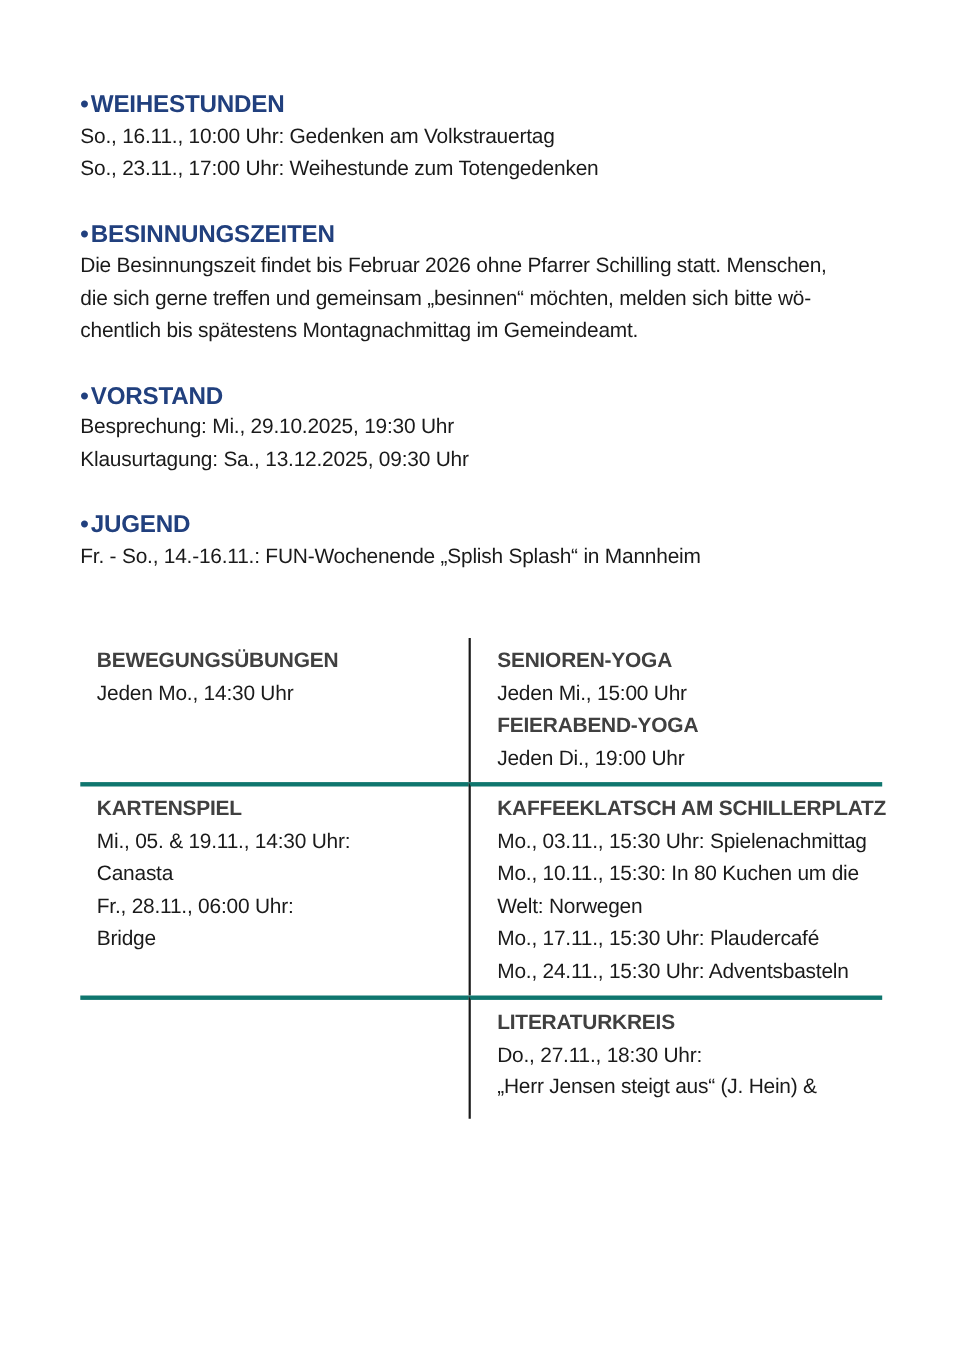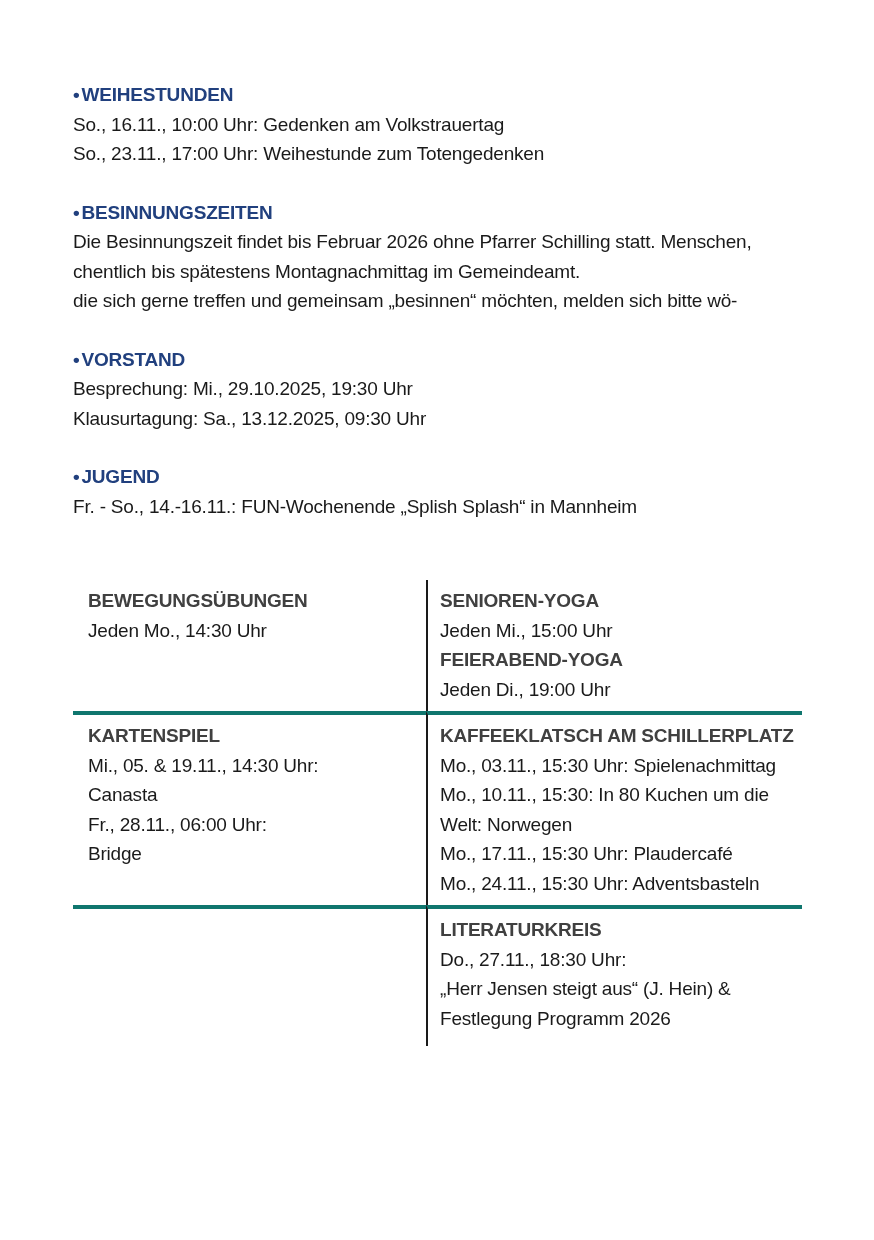--- a/index.html
+++ b/index.html
@@ -18,21 +18,21 @@
     padding: 80px 60px 0 73px;
     font-family: "Liberation Sans", "DejaVu Sans", sans-serif;
     font-size: 19px;
     letter-spacing: -0.2px;
     line-height: 29.5px;
     color: #1a1a1a;
   }
   .section { margin: 0 0 29px 0; }
   .sec-title {
     font-weight: bold;
-    font-size: 19px;
+    font-size: 22px;
     color: #21407e;
     white-space: nowrap;
   }
   .bullet { margin-right: 2px; }
   .line {
     margin: 0;
     white-space: nowrap;
   }
   .events-table {
     margin-top: 59px;
@@ -44,21 +44,21 @@
   }
   .t-row.bordered > .t-cell {
     border-top: 4px solid #0f766e;
   }
   .t-cell {
     box-sizing: border-box;
     padding: 6px 0 7px 15px;
   }
   .t-cell.right-col {
     border-left: 2px solid #1a1a1a;
-    padding-left: 12px;
+    padding-left: 24px;
   }
   .t-row.last .t-cell { padding-bottom: 13px; }
   .cell-heading {
     font-weight: bold;
     color: #404040;
     white-space: nowrap;
   }
 </style>
 </head>
 <body>
@@ -67,22 +67,22 @@
 
   <div class="section">
     <div class="sec-title"><span class="bullet">•</span><span>WEIHESTUNDEN</span></div>
     <div class="line">So., 16.11., 10:00 Uhr: Gedenken am Volkstrauertag</div>
     <div class="line">So., 23.11., 17:00 Uhr: Weihestunde zum Totengedenken</div>
   </div>
 
   <div class="section">
     <div class="sec-title"><span class="bullet">•</span><span>BESINNUNGSZEITEN</span></div>
     <div class="line">Die Besinnungszeit findet bis Februar 2026 ohne Pfarrer Schilling statt. Menschen,</div>
+    <div class="line">die sich gerne treffen und gemeinsam „besinnen“ möchten, melden sich bitte wö-</div>
     <div class="line">chentlich bis spätestens Montagnachmittag im Gemeindeamt.</div>
-    <div class="line">die sich gerne treffen und gemeinsam „besinnen“ möchten, melden sich bitte wö-</div>
   </div>
 
   <div class="section">
     <div class="sec-title"><span class="bullet">•</span><span>VORSTAND</span></div>
     <div class="line">Besprechung: Mi., 29.10.2025, 19:30 Uhr</div>
     <div class="line">Klausurtagung: Sa., 13.12.2025, 09:30 Uhr</div>
   </div>
 
   <div class="section">
     <div class="sec-title"><span class="bullet">•</span><span>JUGEND</span></div>
@@ -121,18 +121,17 @@
         <div class="line">Mo., 24.11., 15:30 Uhr: Adventsbasteln</div>
       </div>
     </div>
 
     <div class="t-row bordered last">
       <div class="t-cell left-col"></div>
       <div class="t-cell right-col">
         <div class="cell-heading">LITERATURKREIS</div>
         <div class="line">Do., 27.11., 18:30 Uhr:</div>
         <div class="line">„Herr Jensen steigt aus“ (J. Hein) &amp;</div>
-        <div class="line">Festlegung Programm 2026</div>
       </div>
     </div>
 
   </div>
 </div>
 
 </body></html>

